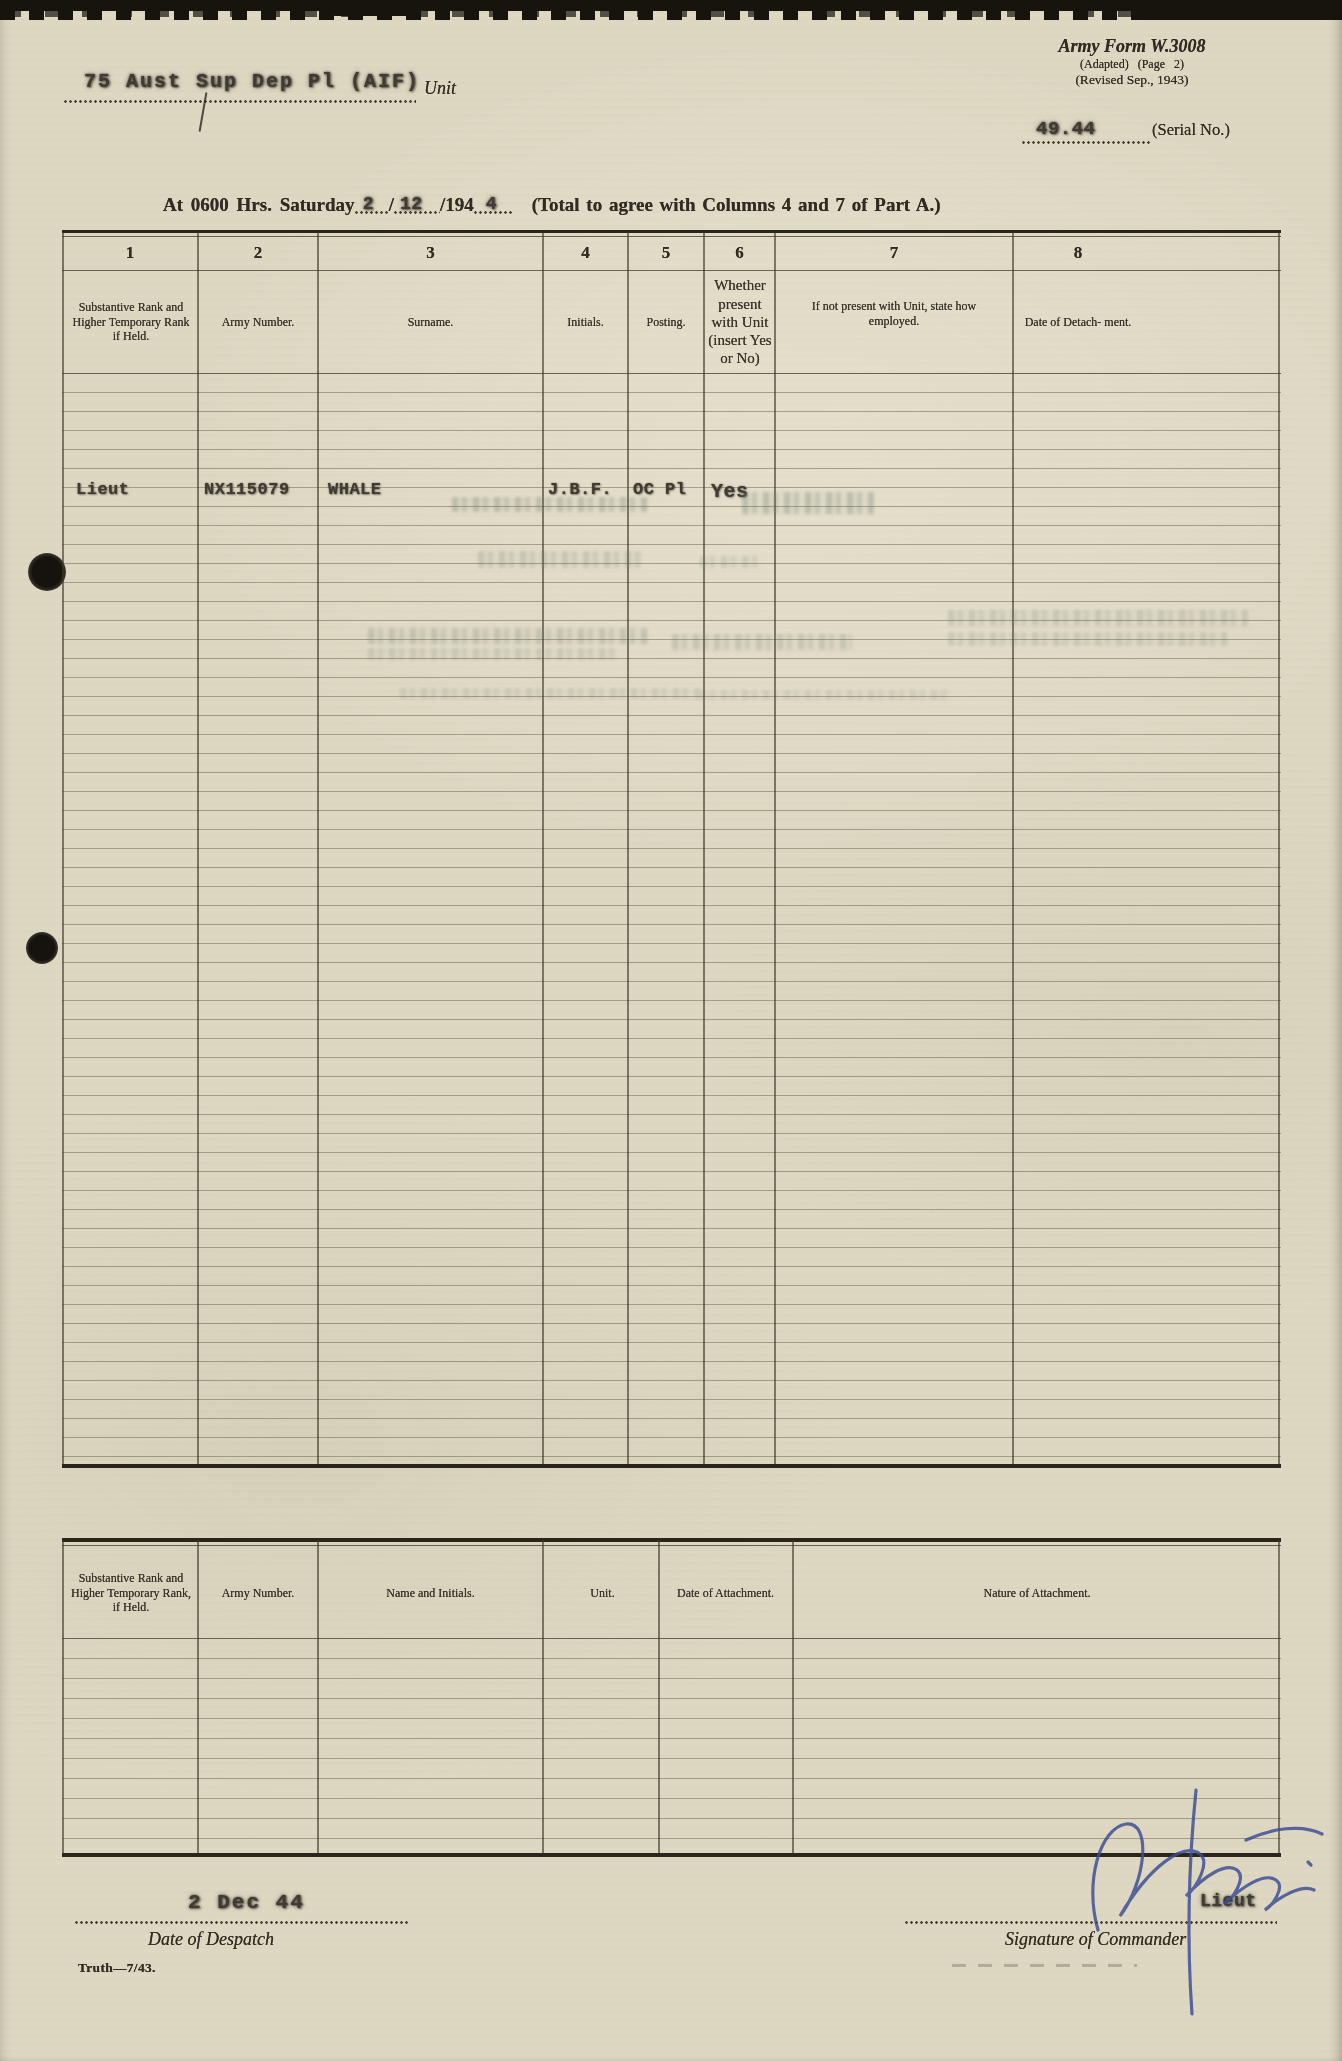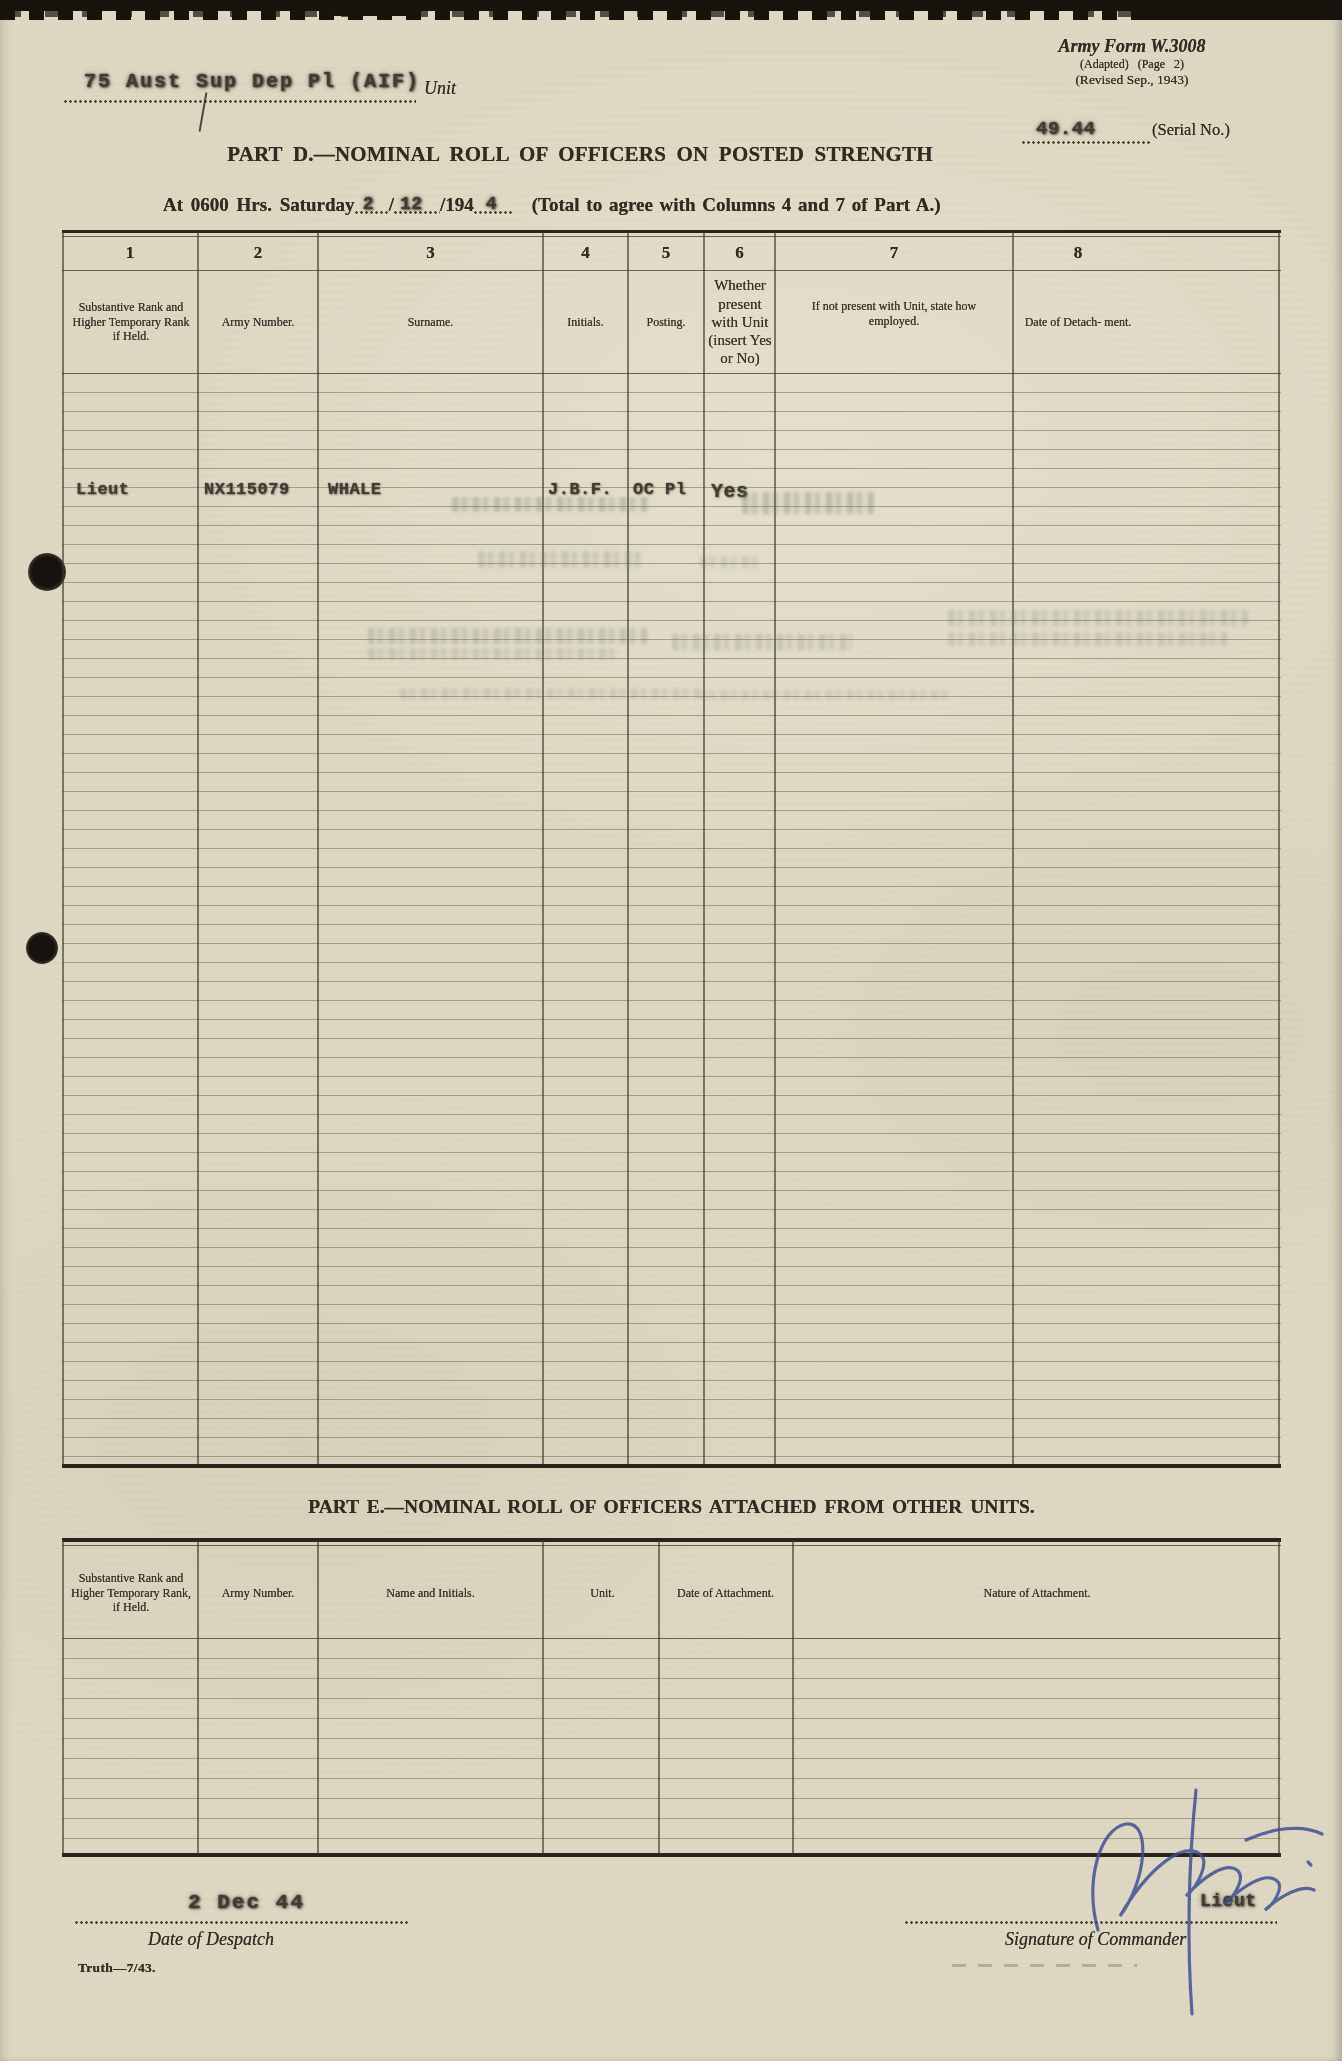--- a/index.html
+++ b/index.html
@@ -75,21 +75,20 @@
   <div class="abs" style="left:1036px;top:36px;width:192px;text-align:center;">
     <div class="printed" style="font-size:18px;font-weight:700;font-style:italic;">Army Form W.3008</div>
     <div class="printed" style="font-size:12px;word-spacing:6px;">(Adapted)  (Page 2)</div>
     <div class="printed" style="font-size:13.5px;">(Revised Sep., 1943)</div>
   </div>
 
   <div class="dots" style="left:1022px;top:141px;width:130px;"></div>
   <div class="abs typed heavy" style="left:1036px;top:118px;font-size:19px;">49.44</div>
   <div class="abs printed" style="left:1152px;top:120px;font-size:16.5px;">(Serial No.)</div>
 
-  <div class="abs printed" style="left:62px;top:142px;width:1036px;text-align:center;font-size:21px;font-weight:700;word-spacing:5px;letter-spacing:.2px;">PART D.—NOMINAL ROLL OF OFFICERS ON POSTED STRENGTH</div>
 
   <div class="abs" style="left:163px;top:188px;height:28px;display:flex;align-items:flex-end;">
     <span class="printed" style="font-size:19px;font-weight:700;word-spacing:3px;">At 0600 Hrs. Saturday</span>
     <span class="blank" style="width:34px;">
       <span class="dots"></span>
       <span class="typed heavy" style="left:8px;font-size:18px;">2</span>
     </span>
     <span class="printed" style="font-size:19px;font-weight:700;">/</span>
     <span class="blank" style="width:46px;">
       <span class="dots"></span>
@@ -161,21 +160,20 @@
     <div class="ghost" style="left:368px;top:648px;width:250px;height:12px;opacity:.5;"></div>
     <div class="ghost" style="left:672px;top:634px;width:180px;height:16px;opacity:.6;"></div>
     <div class="ghost" style="left:948px;top:610px;width:300px;height:16px;opacity:.55;"></div>
     <div class="ghost" style="left:948px;top:632px;width:280px;height:14px;opacity:.5;"></div>
     <div class="ghost" style="left:400px;top:688px;width:300px;height:11px;opacity:.45;"></div>
     <div class="ghost" style="left:700px;top:690px;width:250px;height:10px;opacity:.4;"></div>
 
     <div class="thick" style="left:62px;top:1464px;width:1219px;"></div>
   </div>
 
-  <div class="abs printed" style="left:62px;top:1496px;width:1219px;text-align:center;font-size:19.5px;font-weight:700;word-spacing:3px;">PART E.—NOMINAL ROLL OF OFFICERS ATTACHED FROM OTHER UNITS.</div>
 
   <div>
     <div class="thick" style="left:62px;top:1538px;width:1219px;"></div>
     <div class="hline" style="left:62px;top:1545px;width:1219px;"></div>
 
     <div class="colhead printed" style="left:70px;top:1550px;width:122px;height:86px;">Substantive Rank and Higher Temporary Rank, if Held.</div>
     <div class="colhead printed" style="left:203px;top:1550px;width:110px;height:86px;">Army Number.</div>
     <div class="colhead printed" style="left:323px;top:1550px;width:215px;height:86px;">Name and Initials.</div>
     <div class="colhead printed" style="left:547px;top:1550px;width:111px;height:86px;">Unit.</div>
     <div class="colhead printed" style="left:663px;top:1550px;width:125px;height:86px;">Date of Attachment.</div>

